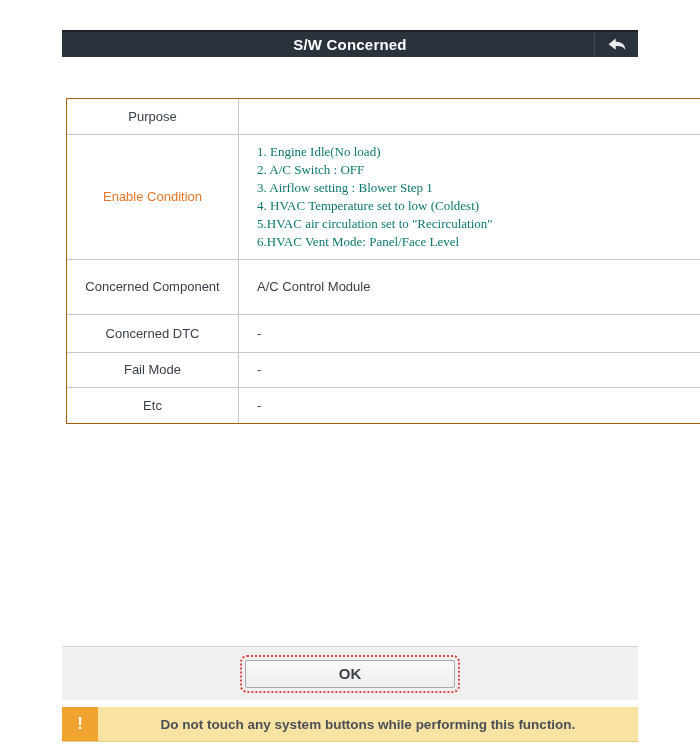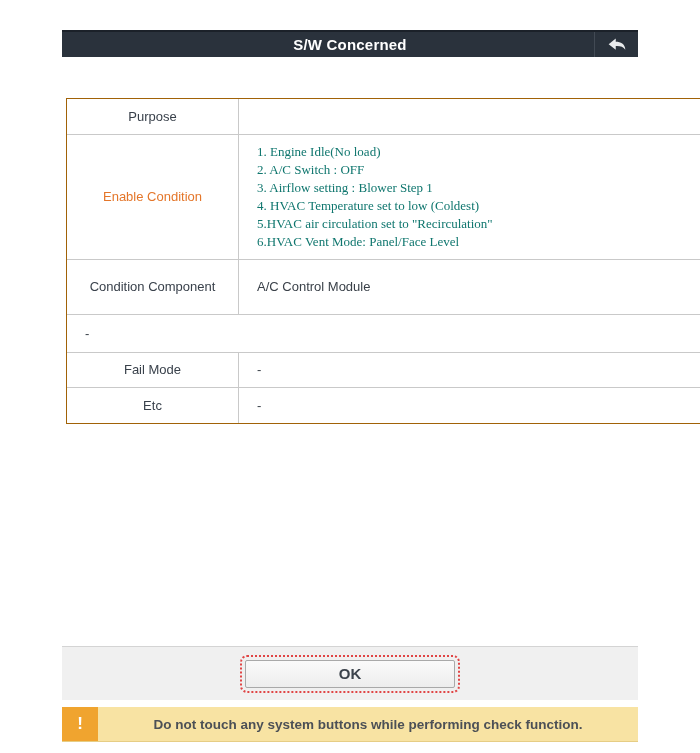--- a/index.html
+++ b/index.html
@@ -188,38 +188,39 @@
     <div class="t-row row-enable">
       <div class="t-label">Enable Condition</div>
       <div class="t-value">1. Engine Idle(No load)
 2. A/C Switch : OFF
 3. Airflow setting : Blower Step 1
 4. HVAC Temperature set to low (Coldest)
 5.HVAC air circulation set to "Recirculation"
 6.HVAC Vent Mode: Panel/Face Level</div>
     </div>
     <div class="t-row row-component">
-      <div class="t-label">Condition Component</div>
+      <div class="t-label">Concerned Component</div>
       <div class="t-value">A/C Control Module</div>
     </div>
     <div class="t-row row-dtc">
+      <div class="t-label">Concerned DTC</div>
       <div class="t-value">-</div>
     </div>
     <div class="t-row row-failsafe">
       <div class="t-label">Fail Mode</div>
       <div class="t-value">-</div>
     </div>
     <div class="t-row row-etc">
       <div class="t-label">Etc</div>
       <div class="t-value">-</div>
     </div>
   </div>
 
   <div class="ok-strip">
     <button class="ok-button">OK</button>
   </div>
 
   <div class="warn-bar">
     <div class="warn-badge">!</div>
-    <div class="warn-text">Do not touch any system buttons while performing check function.</div>
+    <div class="warn-text">Do not touch any system buttons while performing this function.</div>
   </div>
 
 </div>
 
 </body></html>

